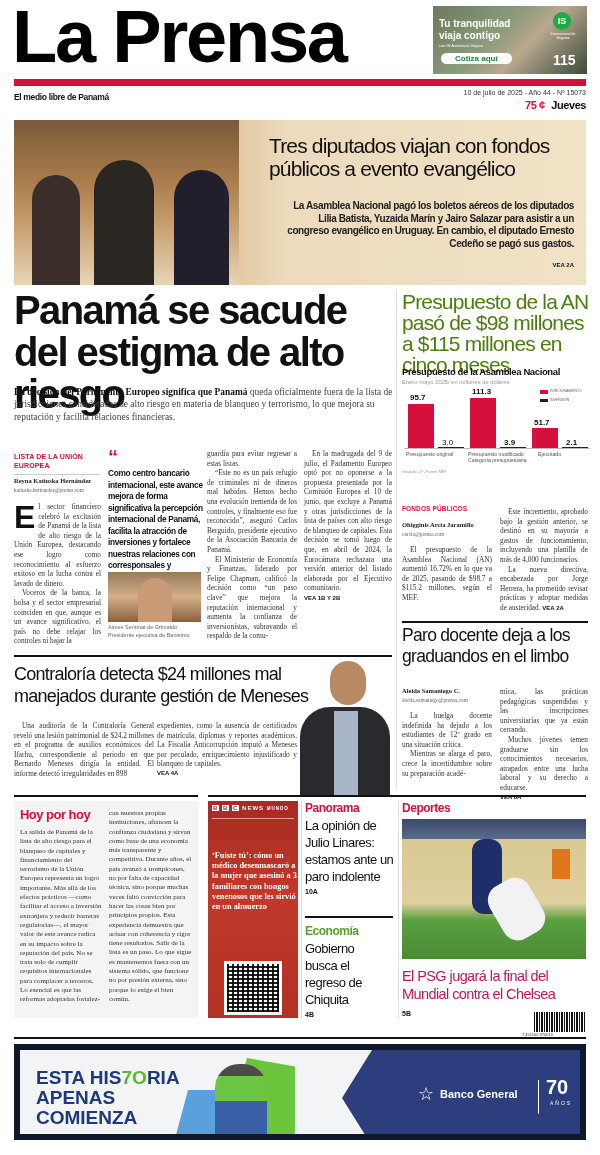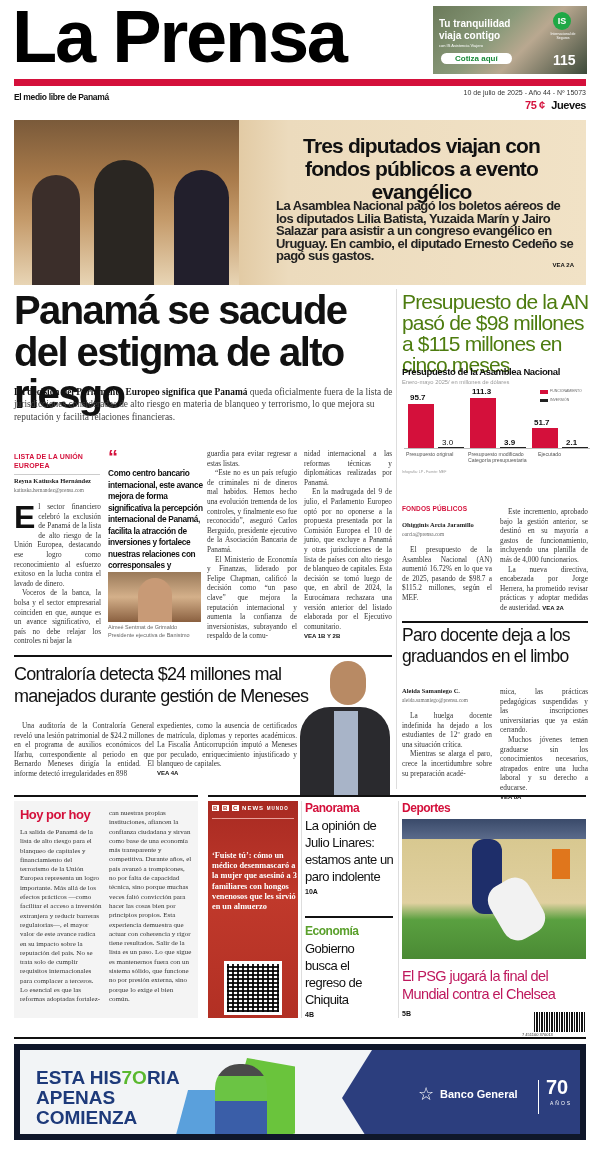--- a/index.html
+++ b/index.html
@@ -38,22 +38,22 @@
   <span style="color:#d4103b">75 ¢</span>
   <span style="color:#111;margin-left:4px">Jueves</span>
 </div>
 
 <div class="abs" style="left:14px;top:120px;width:572px;height:165px;background:linear-gradient(90deg,#b9905e 0%,#d8b98a 30%,#ecdbbd 48%,#f1e2c6 100%)">
   <div class="abs" style="left:0;top:0;width:225px;height:165px;background:linear-gradient(180deg,#7a5a3a 0%,#a87a4a 35%,#c49a6a 60%,#e8d5b5 100%)">
     <div class="abs" style="left:18px;top:55px;width:48px;height:110px;border-radius:24px 24px 0 0;background:#3b2e2a"></div>
     <div class="abs" style="left:80px;top:40px;width:60px;height:125px;border-radius:30px 30px 0 0;background:#2a2622"></div>
     <div class="abs" style="left:160px;top:50px;width:55px;height:115px;border-radius:28px 28px 0 0;background:#221f2c"></div>
   </div>
-  <div class="abs cond" style="left:255px;top:14px;width:305px;text-align:center;font-size:21px;font-weight:bold;line-height:23px;color:#111">Tres diputados viajan con fondos públicos a evento evangélico</div>
-  <div class="abs cond" style="left:262px;top:80px;width:298px;text-align:left;font-size:13px;font-weight:bold;line-height:12.5px;color:#222">La Asamblea Nacional pagó los boletos aéreos de los diputados Lilia Batista, Yuzaida Marín y Jairo Salazar para asistir a un congreso evangélico en Uruguay. En cambio, el diputado Ernesto Cedeño se pagó sus gastos.</div>
+  <div class="abs cond" style="left:255px;top:14px;width:305px;text-align:left;font-size:21px;font-weight:normal;line-height:23px;color:#111">Tres diputados viajan con fondos públicos a evento evangélico</div>
+  <div class="abs cond" style="left:262px;top:80px;width:298px;text-align:right;font-size:10px;font-weight:bold;line-height:12.5px;color:#222">La Asamblea Nacional pagó los boletos aéreos de los diputados Lilia Batista, Yuzaida Marín y Jairo Salazar para asistir a un congreso evangélico en Uruguay. En cambio, el diputado Ernesto Cedeño se pagó sus gastos.</div>
   <div class="abs vea" style="right:12px;top:142px">VEA 2A</div>
 </div>
 
 <div class="abs cond" style="left:14px;top:289px;width:380px;font-size:40px;font-weight:bold;line-height:42px;color:#111">Panamá se sacude del estigma de alto riesgo</div>
 <div class="abs serif" style="left:14px;top:386px;width:380px;font-size:9.4px;line-height:12.3px;color:#444">
   <b style="color:#111">La decisión del Parlamento Europeo significa que Panamá</b><span> queda oficialmente fuera de la lista de jurisdicciones consideradas de alto riesgo en materia de blanqueo y terrorismo, lo que mejora su reputación y facilita relaciones financieras.</span>
 </div>
 
 <div class="abs kicker" style="left:14px;top:452px;width:80px;line-height:9px">LISTA DE LA UNIÓN EUROPEA</div>
 <div class="abs" style="left:14px;top:474px;width:86px;height:1px;background:#ccc"></div>
@@ -71,21 +71,20 @@
 </div>
 <div class="abs sans" style="left:108px;top:624px;font-size:5.5px;color:#666">Aimeé Sentmat de Grimaldo</div>
 <div class="abs sans" style="left:108px;top:632px;font-size:5.5px;color:#666">Presidente ejecutiva de Banistmo</div>
 
 <div class="abs body-text" style="left:207px;top:449px;width:90px">
   <div>guardia para evitar regresar a estas listas.</div>
   <div style="text-indent:8px">“Este no es un país refugio de criminales ni de dineros mal habidos. Hemos hecho una evolución tremenda de los controles, y finalmente eso fue reconocido”, aseguró Carlos Berguido, presidente ejecutivo de la Asociación Bancaria de Panamá.</div>
   <div style="text-indent:8px">El Ministerio de Economía y Finanzas, liderado por Felipe Chapman, calificó la decisión como “un paso clave” que mejora la reputación internacional y aumenta la confianza de inversionistas, subrayando el respaldo de la comu-</div>
 </div>
 <div class="abs body-text" style="left:304px;top:449px;width:88px">
-  <div>nidad internacional a las reformas técnicas y diplomáticas realizadas por Panamá.</div>
   <div style="text-indent:8px">En la madrugada del 9 de julio, el Parlamento Europeo optó por no oponerse a la propuesta presentada por la Comisión Europea el 10 de junio, que excluye a Panamá y otras jurisdicciones de la lista de países con alto riesgo de blanqueo de capitales. Esta decisión se tomó luego de que, en abril de 2024, la Eurocámara rechazara una versión anterior del listado elaborada por el Ejecutivo comunitario.</div>
   <div class="vea" style="margin-top:1px">VEA 1B Y 2B</div>
 </div>
 
 <div class="abs" style="left:396px;top:289px;width:1px;height:500px;background:#ddd"></div>
 <div class="abs cond" style="left:402px;top:291px;width:190px;font-size:21px;line-height:21px;color:#4d7c0f">Presupuesto de la AN pasó de $98 millones a $115 millones en cinco meses</div>
 
 <div class="abs" style="left:400px;top:366px;width:192px;height:116px">
   <div class="abs cond" style="left:2px;top:0;font-size:9.5px;font-weight:bold;color:#111">Presupuesto de la Asamblea Nacional</div>
   <div class="abs sans" style="left:2px;top:13px;font-size:5.8px;color:#999">Enero-mayo 2025/ en millones de dólares</div>

